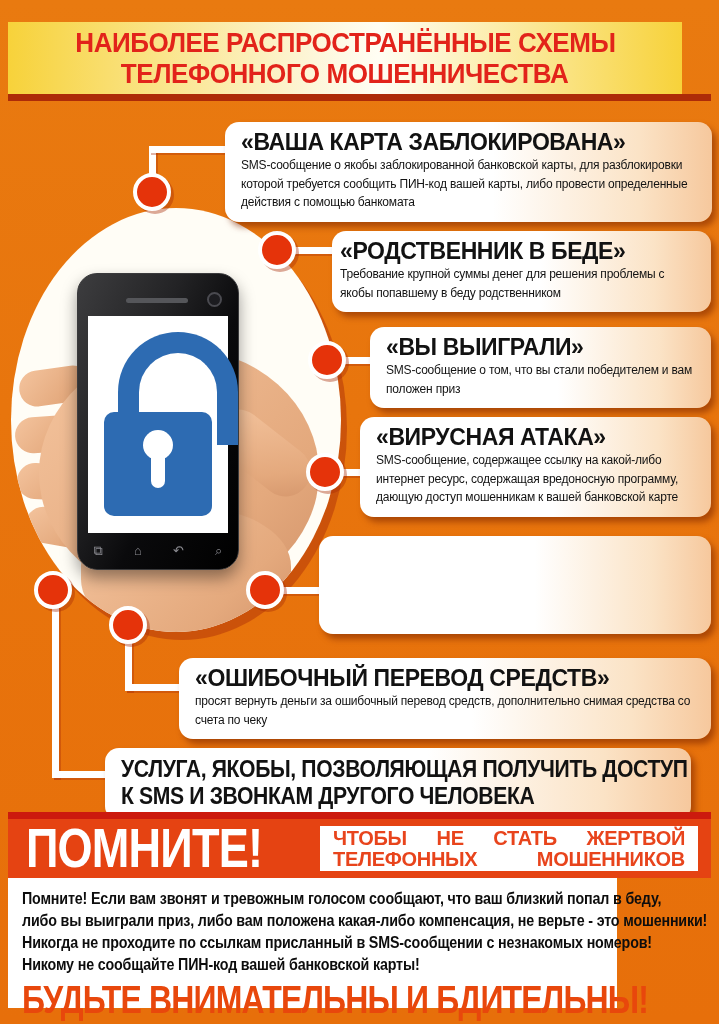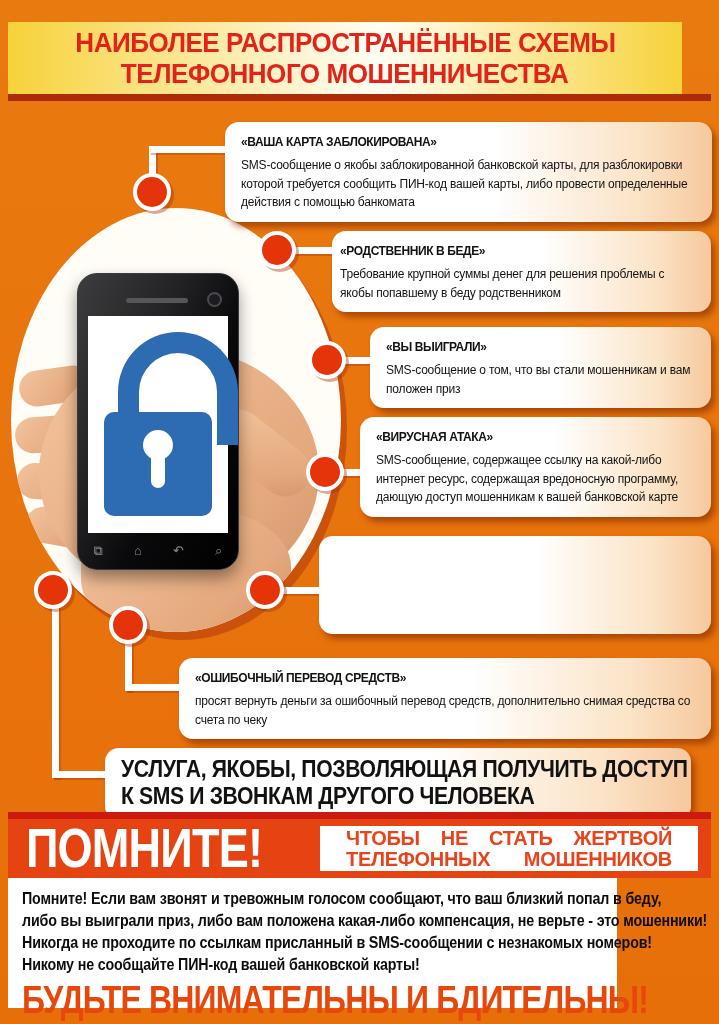--- a/index.html
+++ b/index.html
@@ -53,40 +53,40 @@
   .cline{position:absolute;background:#fff;box-shadow:2px 2px 0 rgba(168,43,8,.35);z-index:3;}
   .dot{position:absolute;width:30px;height:30px;border-radius:50%;background:#e5330a;
     border:4px solid #fff;box-shadow:3px 3px 0 rgba(168,43,8,.4);z-index:4;}
   
   .callout{
     position:absolute;z-index:5;border-radius:14px;
     background:linear-gradient(90deg,#ffffff 0%,#ffffff 55%,#fbe3c6 85%,#f6c89d 100%);
     box-shadow:4px 5px 6px rgba(120,35,0,.55);
     padding:8px 16px 10px 16px;box-sizing:border-box;color:#121212;
   }
-  .callout .ct{font-weight:800;font-size:12px;letter-spacing:-.4px;line-height:24px;}
+  .callout .ct{font-weight:800;font-size:23px;letter-spacing:-.4px;line-height:24px;}
   .callout .cb{font-size:12px;font-weight:500;line-height:18.5px;margin-top:2px;letter-spacing:-.2px;}
   .b1{left:225px;top:122px;width:487px;min-height:86px;}
   .b2{left:332px;top:231px;width:379px;min-height:64px;padding-left:8px;}
   .b3{left:370px;top:327px;width:341px;min-height:66px;}
   .b4{left:360px;top:417px;width:351px;min-height:98px;}
   .b5{left:319px;top:536px;width:392px;min-height:98px;}
   .b6{left:179px;top:658px;width:532px;min-height:65px;}
   .b7{left:105px;top:748px;width:586px;min-height:62px;display:flex;align-items:center;}
   .b7 .ct{font-size:23px;line-height:27px;transform:scaleX(.92);transform-origin:left center;white-space:nowrap;}
   
   .pre-band-line{position:absolute;left:8px;top:812px;width:703px;height:7px;background:#cc1a0e;z-index:6;}
   .remember-band{position:absolute;left:8px;top:819px;width:703px;height:59px;background:#e54312;z-index:6;}
   .remember-title{
     position:absolute;left:18px;top:0px;color:#fff;font-weight:800;font-size:55px;line-height:59px;
     transform:scaleX(.82);transform-origin:left center;letter-spacing:-1px;white-space:nowrap;
   }
   .remember-box{
     position:absolute;left:312px;top:7px;width:378px;height:45px;background:#fff;
-    padding:2px 26px;box-sizing:border-box;
+    padding:2px 13px;box-sizing:border-box;
   }
   .remember-box .rl{
     color:#e8441c;font-weight:800;font-size:20px;line-height:21px;
     text-align:justify;text-align-last:justify;letter-spacing:-.3px;
   }
   
   .footer{
     position:absolute;left:8px;top:878px;width:609px;height:130px;background:#fff;z-index:6;
     padding:10px 0 0 14px;box-sizing:border-box;
   }
@@ -159,21 +159,21 @@
   <div class="callout b1">
     <div class="ct">«ВАША КАРТА ЗАБЛОКИРОВАНА»</div>
     <div class="cb">SMS-сообщение о якобы заблокированной банковской карты, для разблокировки которой требуется сообщить ПИН-код вашей карты, либо провести определенные действия с помощью банкомата</div>
   </div>
   <div class="callout b2">
     <div class="ct">«РОДСТВЕННИК В БЕДЕ»</div>
     <div class="cb">Требование крупной суммы денег для решения проблемы с якобы попавшему в беду родственником</div>
   </div>
   <div class="callout b3">
     <div class="ct">«ВЫ ВЫИГРАЛИ»</div>
-    <div class="cb">SMS-сообщение о том, что вы стали мошенникам и вам положен приз</div>
+    <div class="cb">SMS-сообщение о том, что вы стали победителем и вам положен приз</div>
   </div>
   <div class="callout b4">
     <div class="ct">«ВИРУСНАЯ АТАКА»</div>
     <div class="cb">SMS-сообщение, содержащее ссылку на какой-либо интернет ресурс, содержащая вредоносную программу, дающую доступ мошенникам к вашей банковской карте</div>
   </div>
   <div class="callout b5">
   </div>
   <div class="callout b6">
     <div class="ct">«ОШИБОЧНЫЙ ПЕРЕВОД СРЕДСТВ»</div>
     <div class="cb">просят вернуть деньги за ошибочный перевод средств, дополнительно снимая средства со счета по чеку</div>

